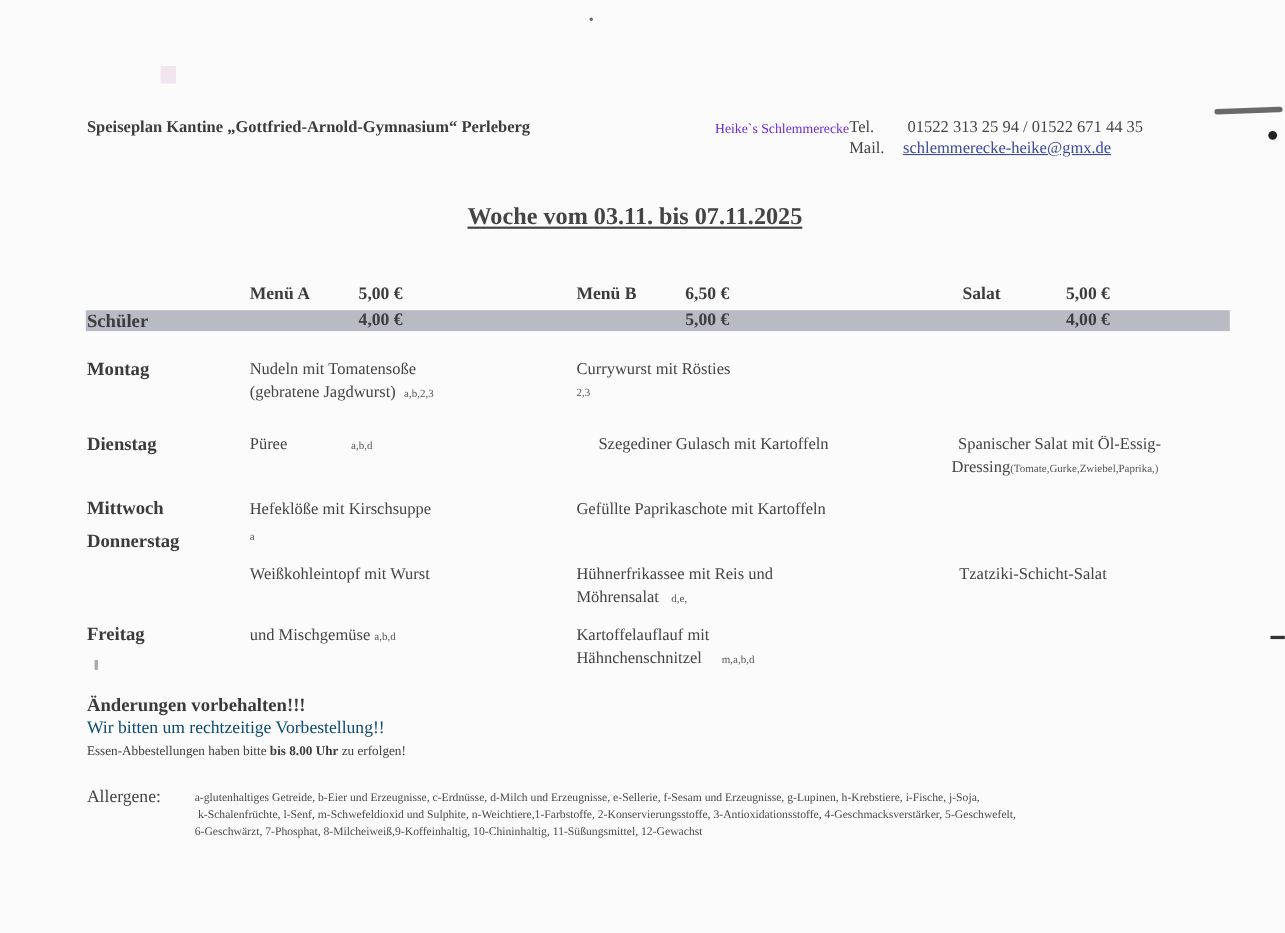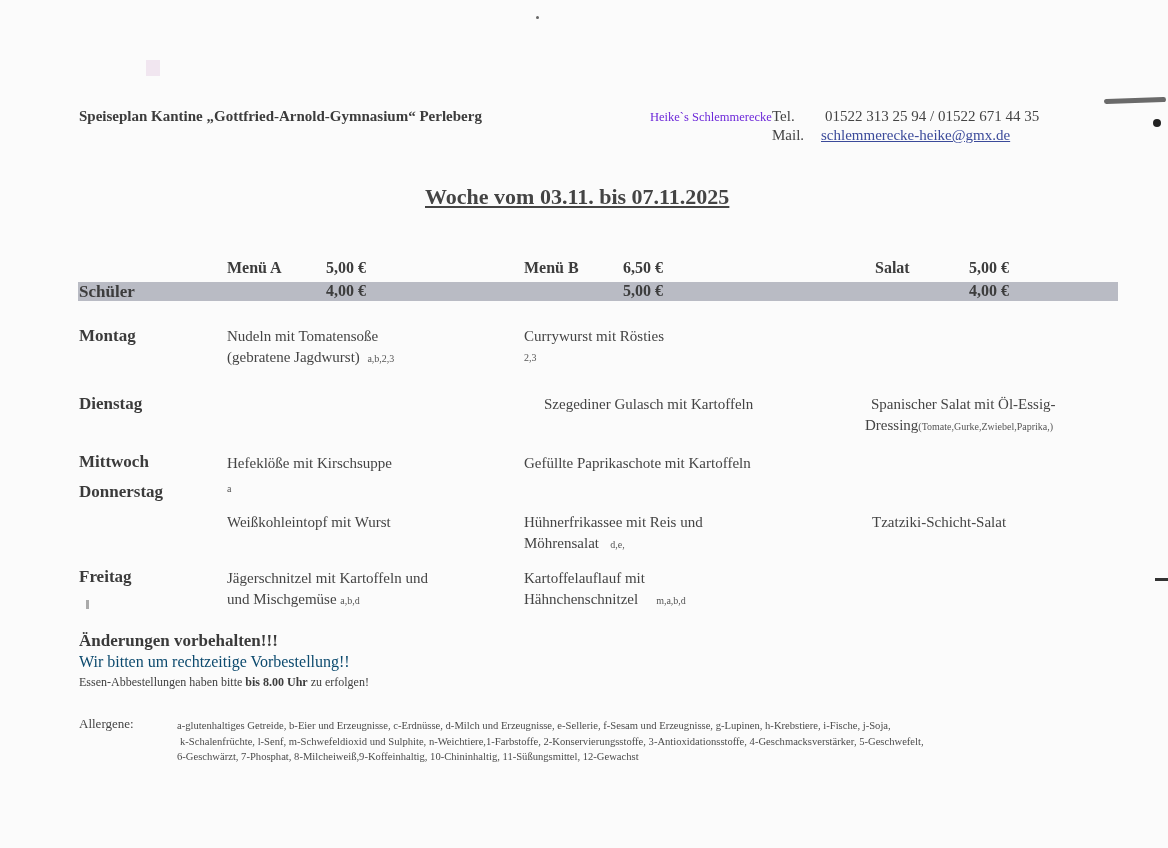--- a/index.html
+++ b/index.html
@@ -22,21 +22,21 @@
   .hdr { font-size: 16px; font-weight: bold; color: #3c3c3c; }
 
   .day { left: 79px; font-size: 17px; font-weight: bold; color: #3b3b3b; }
   .dish { font-size: 15px; color: #444; line-height: 21px; }
   .alg { font-size: 10px; color: #555; }
 
   .note1 { left: 79px; top: 631px; font-size: 17px; font-weight: bold; color: #3a3a3a; }
   .note2 { left: 79px; top: 653px; font-size: 16px; color: #0c4a6e; }
   .note3 { left: 79px; top: 675px; font-size: 12px; color: #3d3d3d; }
 
-  .alg-label { left: 79px; top: 716px; font-size: 13px; color: #444; }
+  .alg-label { left: 79px; top: 716px; font-size: 16px; color: #444; }
   .alg-line { font-size: 10.6px; color: #4a4a4a; }
 
   .speck { position: absolute; }
 </style>
 </head>
 <body>
 
 <div class="speck" style="left:536px;top:16px;width:3px;height:3px;background:#666;border-radius:50%;"></div>
 <div class="speck" style="left:146px;top:60px;width:14px;height:16px;background:#f1e6f0;"></div>
 <div class="speck" style="left:1104px;top:98px;width:62px;height:5px;background:#6a6a6a;border-radius:3px;transform:rotate(-2deg);"></div>
@@ -71,20 +71,21 @@
   <div>Nudeln mit Tomatensoße</div>
   <div><span>(gebratene Jagdwurst)</span>&nbsp;&nbsp;<span class="alg">a,b,2,3</span></div>
 </div>
 <div class="abs dish" style="left:524px;top:326px;">
   <div>Currywurst mit Rösties</div>
   <div class="alg">2,3</div>
 </div>
 
 <div class="abs day" style="top:394px;">Dienstag</div>
 <div class="abs dish" style="left:227px;top:394px;">
+  <div><span>Püree</span><span style="display:inline-block;width:58px;"></span><span class="alg">a,b,d</span></div>
 </div>
 <div class="abs dish" style="left:544px;top:394px;text-align:right;">
   <div>Szegediner Gulasch mit Kartoffeln</div>
 </div>
 <div class="abs dish" style="left:871px;top:394px;">
   <div>Spanischer Salat mit Öl-Essig-</div>
   <div style="margin-left:-6px;"><span>Dressing</span><span class="alg">(Tomate,Gurke,Zwiebel,Paprika,)</span></div>
 </div>
 
 <div class="abs day" style="top:452px;">Mittwoch</div>
@@ -103,21 +104,20 @@
 <div class="abs dish" style="left:524px;top:512px;">
   <div>Hühnerfrikassee mit Reis und</div>
   <div><span>Möhrensalat</span>&nbsp;&nbsp;&nbsp;<span class="alg">d,e,</span></div>
 </div>
 <div class="abs dish" style="left:872px;top:512px;">
   <div>Tzatziki-Schicht-Salat</div>
 </div>
 
 <div class="abs day" style="top:567px;">Freitag</div>
 <div class="abs dish" style="left:227px;top:568px;">
-  <div>Jägerschnitzel mit Kartoffeln und</div>
   <div><span>und Mischgemüse</span>&nbsp;<span class="alg">a,b,d</span></div>
 </div>
 <div class="abs dish" style="left:524px;top:568px;">
   <div>Kartoffelauflauf mit</div>
   <div><span>Hähnchenschnitzel</span><span style="display:inline-block;width:18px;"></span><span class="alg">m,a,b,d</span></div>
 </div>
 
 <div class="abs note1">Änderungen vorbehalten!!!</div>
 <div class="abs note2">Wir bitten um rechtzeitige Vorbestellung!!</div>
 <div class="abs note3"><span style="white-space:pre;">Essen-Abbestellungen haben bitte </span><b>bis 8.00 Uhr</b><span style="white-space:pre;"> zu erfolgen!</span></div>

